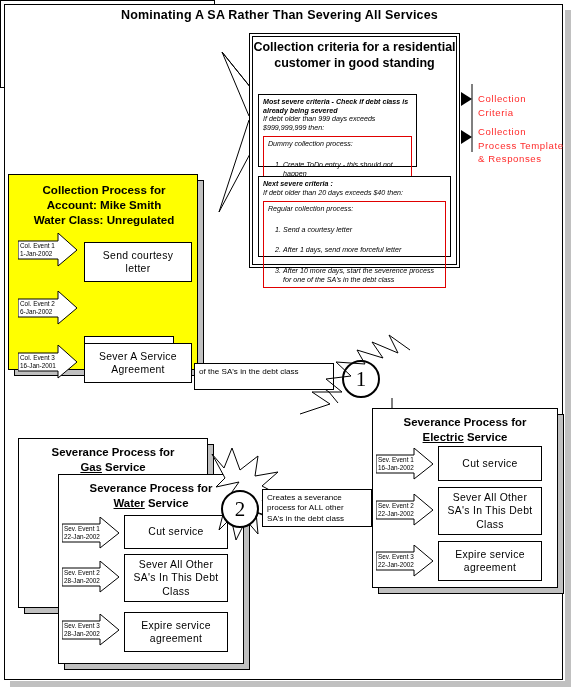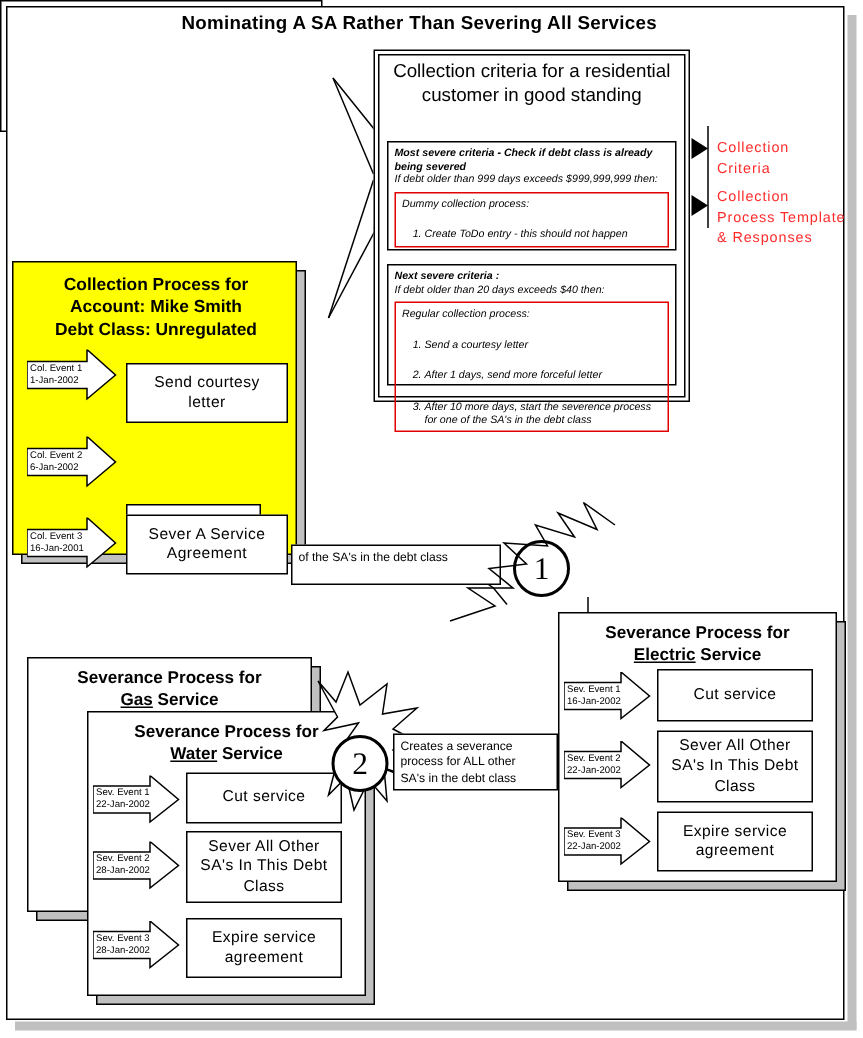--- a/index.html
+++ b/index.html
@@ -9,21 +9,21 @@
   
   .frame{position:absolute;left:4px;top:4px;width:559px;height:676px;
          border:1px solid #000;background:#fff;box-sizing:border-box;}
   .frame-shadow-r{position:absolute;left:565px;top:10px;width:6px;height:676px;background:#c0c0c0;}
   .frame-shadow-b{position:absolute;left:10px;top:681px;width:561px;height:6px;background:#c0c0c0;}
 
   
   .box{position:absolute;box-sizing:border-box;border:1px solid #000;background:#fff;}
   .shadow{position:absolute;background:#c0c0c0;border:1px solid #000;box-sizing:border-box;}
 
-  .title{position:absolute;text-align:center;font-weight:normal;color:#000;}
+  .title{position:absolute;text-align:center;font-weight:bold;color:#000;}
 
   
   .page-title{left:0;top:8px;width:559px;font-size:12.5px;font-weight:bold;
               letter-spacing:.2px;}
 
   
   .note{left:46px;top:72px;width:205px;height:80px;border:1px solid #000;background:#fff;
         padding:3px 4px;font-size:9.4px;line-height:11.6px;color:#000;font-weight:bold;}
 
   
@@ -109,21 +109,21 @@
   </svg>
 
   <div class="note">
     <span>This is odd, it exists to force the ADM to ignore all service agreements in a debt class when one of the SA's in the debt class is being severed. Notice that the age / amount in the criteria is so large that it could never be violated (which means that it should never be violated)</span>
   </div>
 
   <div class="box cc-card"></div>
   <div class="box cc-card-inner"></div>
   <div class="title cc-title">Collection criteria  for a residential customer in good standing</div>
 
-  <div class="crit" style="left:258px;top:94px;width:193px;height:73px;">
+  <div class="crit" style="left:258px;top:94px;width:159px;height:73px;">
     <div class="hdr">Most severe criteria - Check if debt class is already being severed</div>
     <div class="sub">If debt older than 999 days exceeds $999,999,999 then:</div>
     <div class="redbox">
       <div>Dummy collection process:</div>
       <ol>
           <li>Create ToDo entry - this should not happen</li>
         </ol>
     </div>
   </div>
 
@@ -148,21 +148,21 @@
     <div>Collection</div>
     <div>Process Template</div>
     <div>&amp; Responses</div>
   </div>
 
   <div class="shadow yellow-shadow"></div>
   <div class="box yellow">
     <div class="hd">
       <div>Collection Process for</div>
       <div>Account: Mike Smith</div>
-      <div>Debt Class: Unregulated</div>
+      <div>Water Class: Unregulated</div>
     </div>
   </div>
 
   <div class="parrow-wrap" style="left:18px;top:233px;width:60px;height:34px;">
     <svg width="60" height="34" viewBox="0 0 60 34">
         <polygon points="0,8 40,8 40,0 59,17 40,33 40,26 0,26" fill="#fff" stroke="#000" stroke-width="1"></polygon>
       </svg>
     <div class="lbl">
       <div>Col. Event 1</div>
       <div>1-Jan-2002</div>

